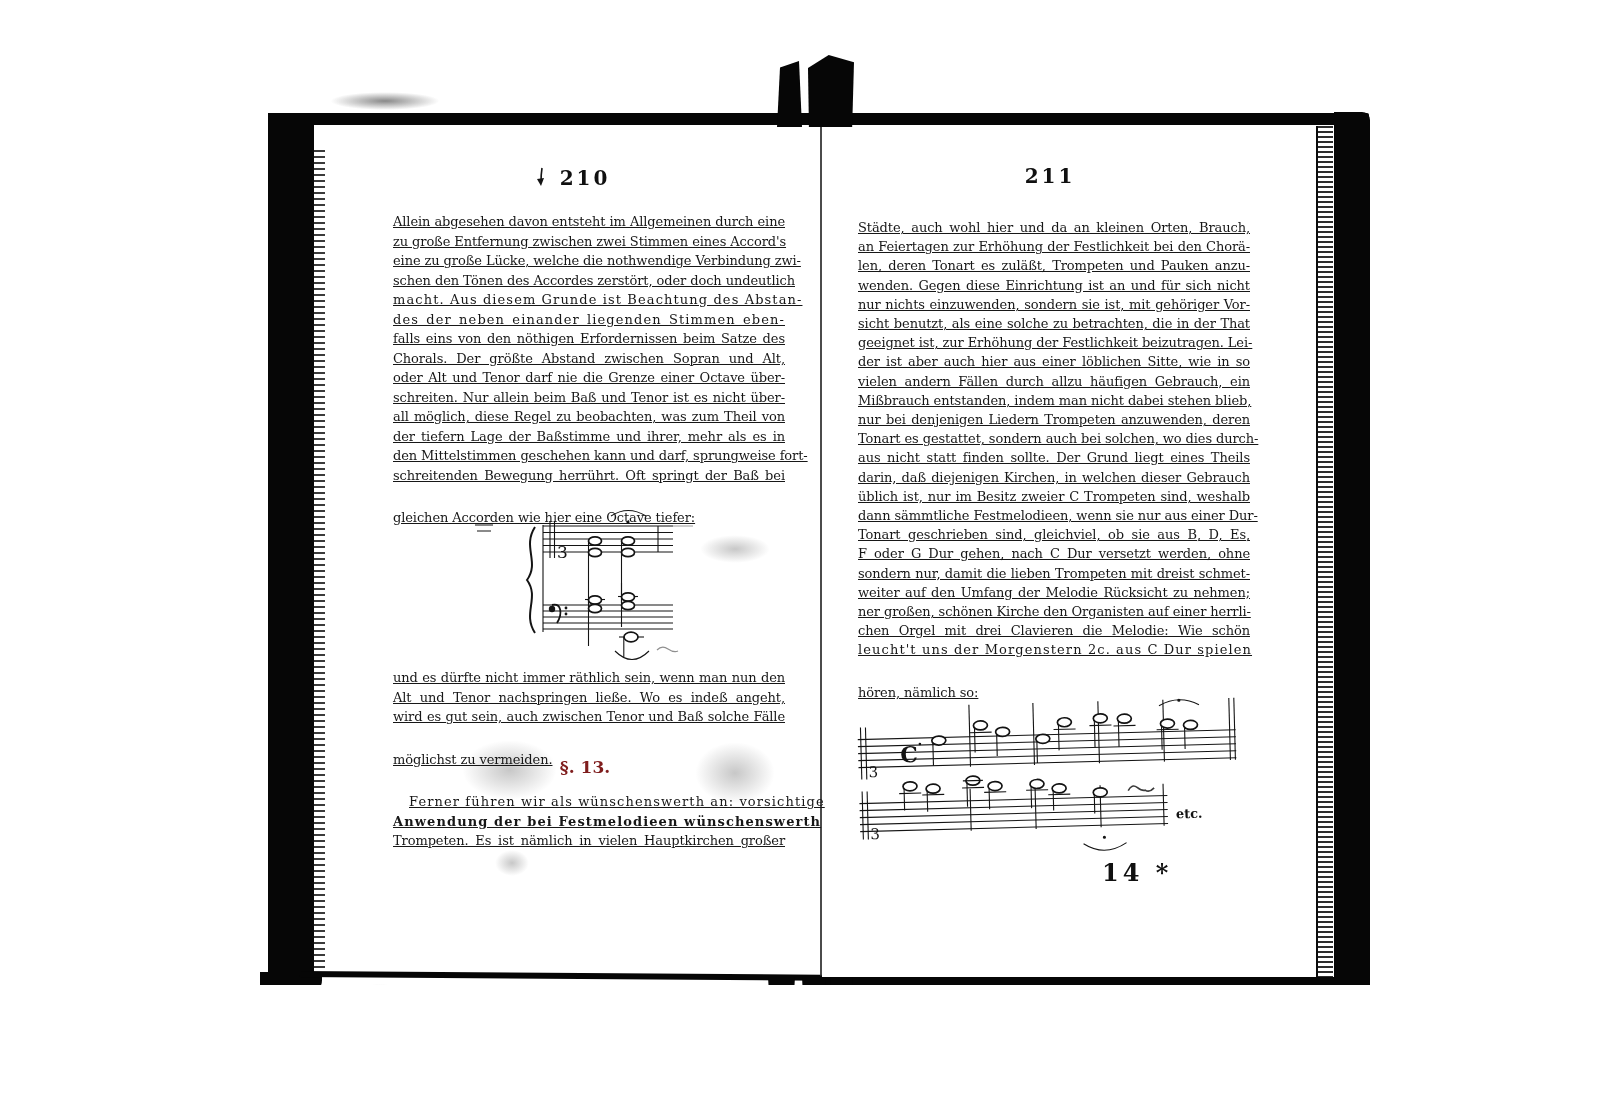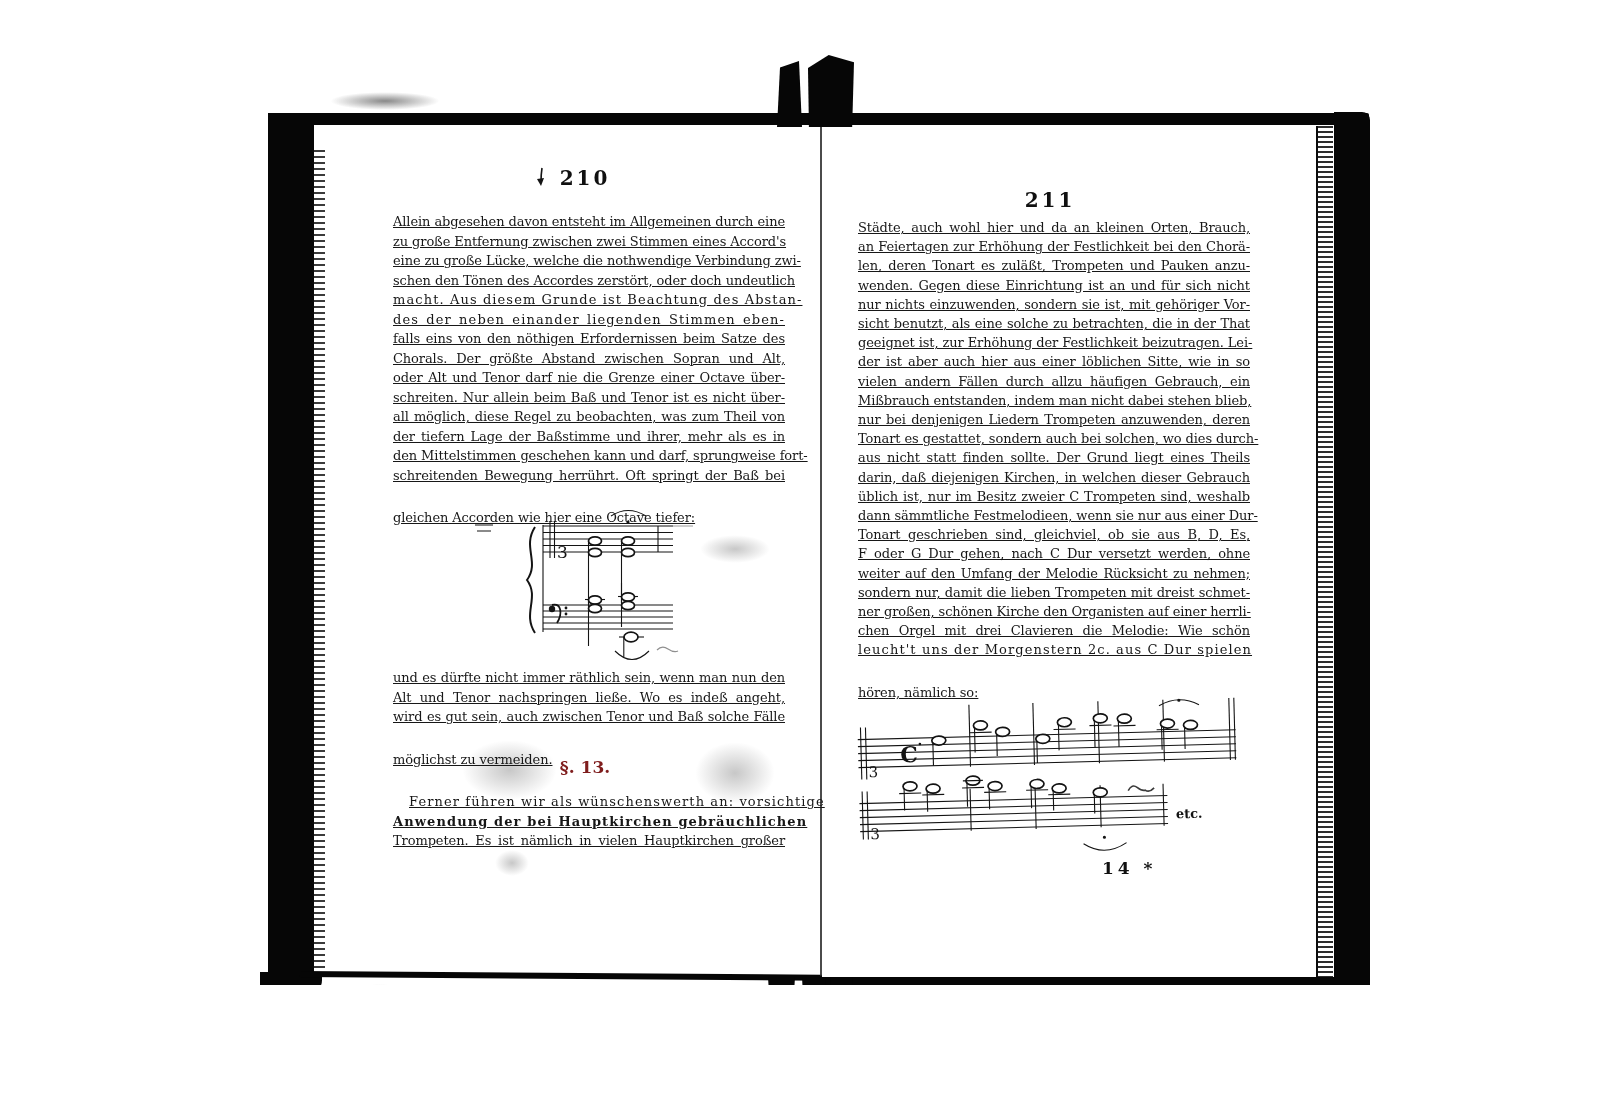--- a/index.html
+++ b/index.html
@@ -34,21 +34,21 @@
          letter-spacing:3px;color:#101010;}
   .para{position:absolute;width:392px;color:#171717;text-decoration:underline;}
   .line{font-size:13px;line-height:19.5px;text-align:justify;text-align-last:justify;
         letter-spacing:-0.1px;white-space:nowrap;}
   .rpara .line{line-height:19.2px;}
   .line.end{text-align-last:left;white-space:normal;margin-top:23px;}
   .line.indent{text-indent:16px;}
   .line.sp{letter-spacing:1.1px;}
   .line.hvy{font-weight:bold;}
   .heading{position:absolute;width:380px;text-align:center;font-weight:bold;font-size:17px;color:#7f1d1d;}
-  .sig{position:absolute;font-weight:bold;font-size:17px;letter-spacing:4px;color:#101010;}
+  .sig{position:absolute;font-weight:bold;font-size:24px;letter-spacing:4px;color:#101010;}
   .musicbox{position:absolute;}
   svg .st{stroke:#141414;stroke-width:1.1;fill:none;}
   svg .thick{stroke:#141414;stroke-width:2;fill:none;}
   svg .head{fill:#fff;stroke:#131313;stroke-width:1.7;}
   svg text{font-family:"DejaVu Serif",serif;fill:#131313;}
   .inkmark{position:absolute;}
 </style>
 </head>
 <body>
 
@@ -185,47 +185,47 @@
     <div class="line">und es dürfte nicht immer räthlich sein, wenn man nun den</div>
     <div class="line">Alt und Tenor nachspringen ließe.  Wo es indeß angeht,</div>
     <div class="line">wird es gut sein, auch zwischen Tenor und Baß solche Fälle</div>
     <div class="line end">möglichst zu vermeiden.</div>
   </div>
 
   <div class="heading" style="left:395px;top:757px;">§. 13.</div>
 
   <div class="para" style="left:393px;top:792px;">
     <div class="line indent sp">Ferner führen wir als wünschenswerth an: vorsichtige</div>
-    <div class="line hvy sp">Anwendung der bei Hauptkirchen gebräuchlichen</div>
+    <div class="line hvy sp">Anwendung der bei Festmelodieen wünschenswerth</div>
     <div class="line">Trompeten.  Es ist nämlich in vielen Hauptkirchen großer</div>
   </div>
 
-  <div class="pgnum" style="left:860px;top:188px;">211</div>
+  <div class="pgnum" style="left:860px;top:164px;">211</div>
 
   <div class="para rpara" style="left:858px;top:218px;">
     <div class="line">Städte, auch wohl hier und da an kleinen Orten, Brauch,</div>
     <div class="line">an Feiertagen zur Erhöhung der Festlichkeit bei den Chorä-</div>
     <div class="line">len, deren Tonart es zuläßt, Trompeten und Pauken anzu-</div>
     <div class="line">wenden.  Gegen diese Einrichtung ist an und für sich nicht</div>
     <div class="line">nur nichts einzuwenden, sondern sie ist, mit gehöriger Vor-</div>
     <div class="line">sicht benutzt, als eine solche zu betrachten, die in der That</div>
     <div class="line">geeignet ist, zur Erhöhung der Festlichkeit beizutragen.  Lei-</div>
     <div class="line">der ist aber auch hier aus einer löblichen Sitte, wie in so</div>
     <div class="line">vielen andern Fällen durch allzu häufigen Gebrauch, ein</div>
     <div class="line">Mißbrauch entstanden, indem man nicht dabei stehen blieb,</div>
     <div class="line">nur bei denjenigen Liedern Trompeten anzuwenden, deren</div>
     <div class="line">Tonart es gestattet, sondern auch bei solchen, wo dies durch-</div>
     <div class="line">aus nicht statt finden sollte.  Der Grund liegt eines Theils</div>
     <div class="line">darin, daß diejenigen Kirchen, in welchen dieser Gebrauch</div>
     <div class="line">üblich ist, nur im Besitz zweier C Trompeten sind, weshalb</div>
     <div class="line">dann sämmtliche Festmelodieen, wenn sie nur aus einer Dur-</div>
     <div class="line">Tonart geschrieben sind, gleichviel, ob sie aus B, D, Es,</div>
     <div class="line">F oder G Dur gehen, nach C Dur versetzt werden, ohne</div>
+    <div class="line">sondern nur, damit die lieben Trompeten mit dreist schmet-</div>
     <div class="line">weiter auf den Umfang der Melodie Rücksicht zu nehmen;</div>
-    <div class="line">sondern nur, damit die lieben Trompeten mit dreist schmet-</div>
     <div class="line">ner großen, schönen Kirche den Organisten auf einer herrli-</div>
     <div class="line">chen Orgel mit drei Clavieren die Melodie:  Wie schön</div>
     <div class="line sp">leucht't uns der Morgenstern 2c. aus C Dur spielen</div>
     <div class="line end">hören, nämlich so:</div>
   </div>
 
   <div class="musicbox" style="left:845px;top:700px;transform:rotate(-1.5deg);transform-origin:left center;">
     <svg width="425" height="170" viewBox="0 0 425 170">
 
       <g>

